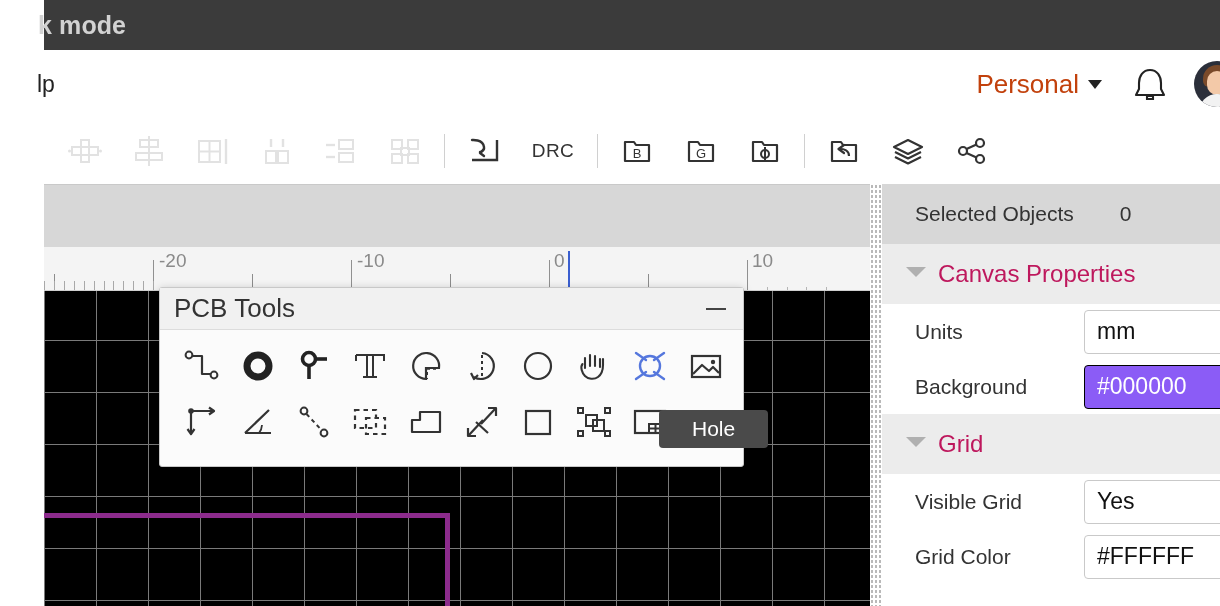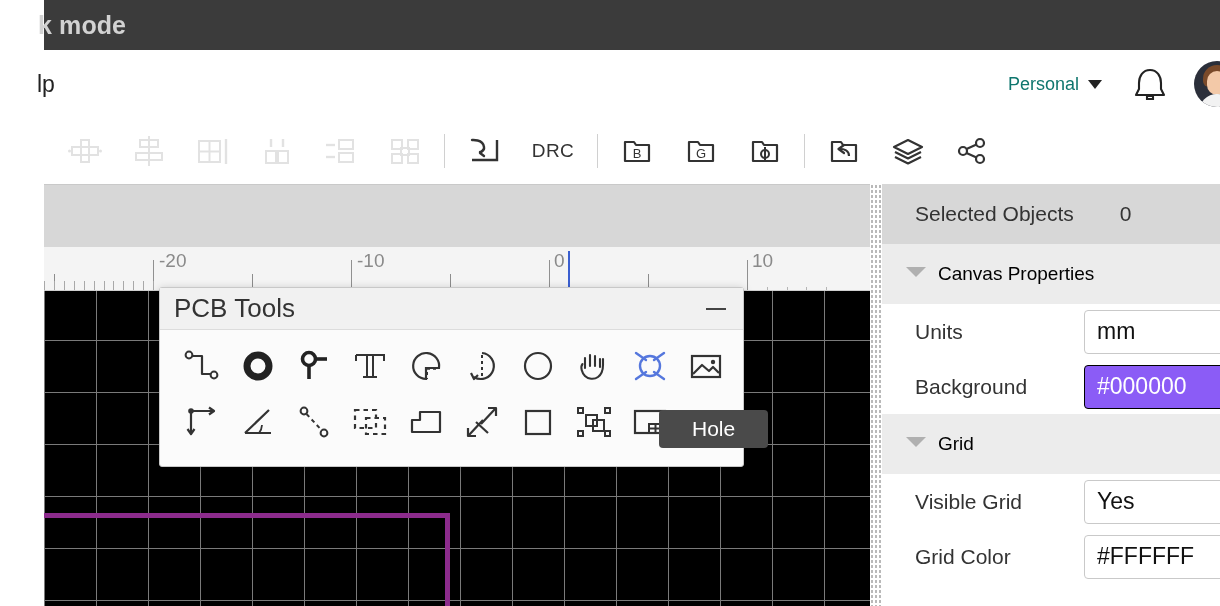--- a/index.html
+++ b/index.html
@@ -27,21 +27,21 @@
     position: absolute; left: 0; top: 50px; width: 1220px; height: 68px;
     background: #ffffff; display: flex; align-items: center;
   }
   .menu-left { font-size: 23px; color: #222; margin-left: -7px; }
   .menu-right {
     margin-left: auto; display: flex; align-items: center;
     gap: 0px; padding-right: 8px;
   }
   .personal {
     display: flex; align-items: center; gap: 9px;
-    font-size: 18px; color: #0f766e; margin-right: 30px;
+    font-size: 26px; color: #c2410c; margin-right: 30px;
   }
   .caret {
     width: 0; height: 0;
     border-left: 7px solid transparent;
     border-right: 7px solid transparent;
     border-top: 9px solid #222;
     display: inline-block;
   }
   .bell { margin-right: 26px; display:flex; align-items:center; }
   .avatar {
@@ -193,21 +193,21 @@
     display: flex; align-items: center; padding-left: 24px; gap: 12px;
   }
   .tri {
     width: 0; height: 0;
     border-top: 10px solid #b0b0b0;
     border-right: 10px solid transparent;
     border-bottom: 10px solid transparent;
     border-left: 10px solid transparent;
     margin-top: 6px;
   }
-  .section-title { font-size: 19px; color: #000000; text-align: right; }
+  .section-title { font-size: 24px; color: #be185d; text-align: right; }
   .prop-row {
     height: 55px; display: flex; align-items: center;
     padding-left: 33px; padding-right: 10px;
   }
   .prop-label { font-size: 21px; color: #333; }
   .prop-ctl { margin-left: auto; }
   .select-box {
     width: 170px; height: 44px; border: 1px solid #c9c9c9;
     border-radius: 4px; background: #fff;
     display: flex; align-items: center; padding: 0 12px;

